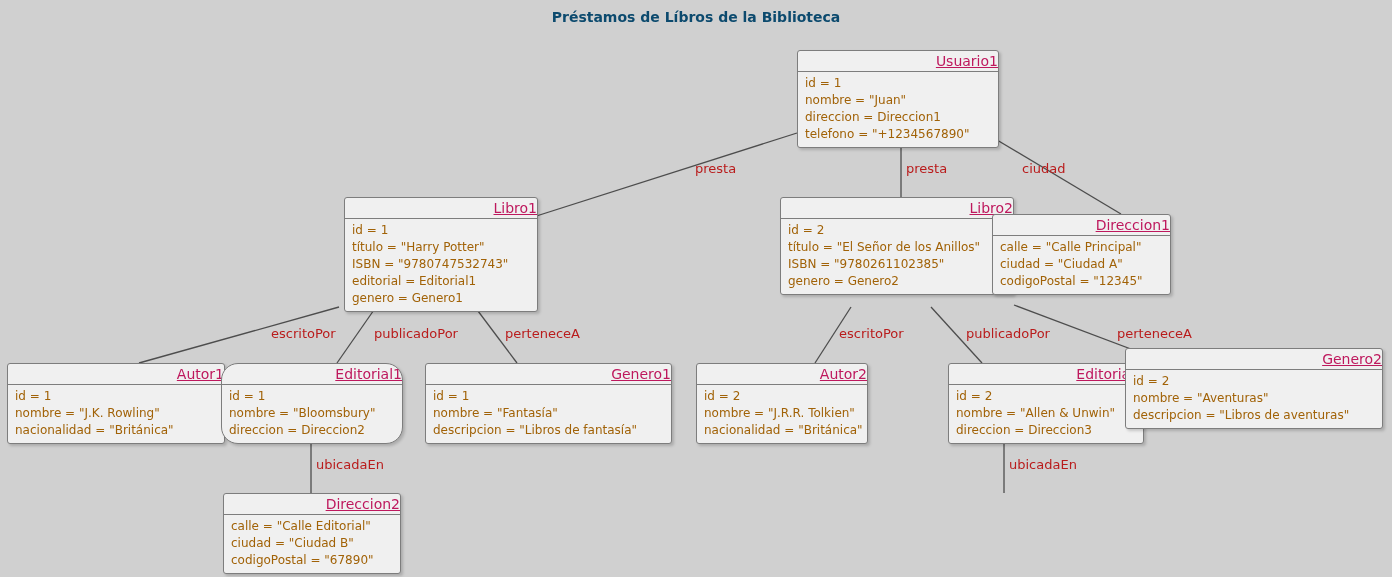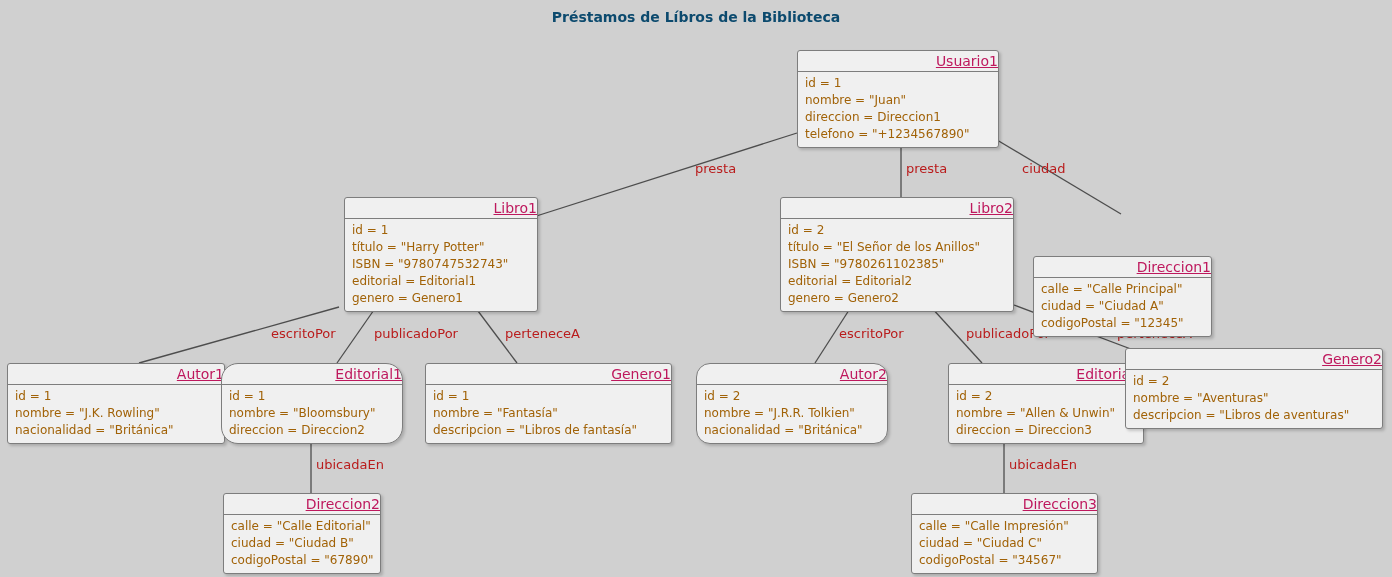--- a/index.html
+++ b/index.html
@@ -67,28 +67,28 @@
   .attr-line {
     font-size: 12px;
     line-height: 17px;
     color: #a16207;
     white-space: nowrap;
   }
   
   #n-usuario1   { left: 797px;  top: 50px;  width: 202px; }
   #n-libro1     { left: 344px;  top: 197px; width: 194px; }
   #n-libro2     { left: 780px;  top: 197px; width: 234px; }
-  #n-direccion1 { left: 1033px; top: 214px; width: 179px; margin-top: 42px; }
+  #n-direccion1 { left: 992px; top: 214px; width: 179px; }
   #n-autor1     { left: 7px;    top: 363px; width: 218px; }
   #n-editorial1 { left: 221px;  top: 363px; width: 182px; border-radius: 17px; }
   #n-genero1    { left: 425px;  top: 363px; width: 247px; }
-  #n-autor2     { left: 696px;  top: 363px; width: 192px; border-radius: 14px; }
+  #n-autor2     { left: 696px;  top: 363px; width: 172px; }
   #n-editorial2 { left: 948px;  top: 363px; width: 196px; }
   #n-genero2    { left: 1125px; top: 348px; width: 258px; }
-  #n-direccion2 { left: 223px;  top: 493px; width: 158px; }
+  #n-direccion2 { left: 223px;  top: 493px; width: 178px; }
   #n-direccion3 { left: 911px;  top: 493px; width: 187px; }
   
   #el-0  { left: 695px;  top: 161px; }
   #el-1  { left: 906px;  top: 161px; }
   #el-2  { left: 1022px; top: 161px; }
   #el-3  { left: 271px;  top: 326px; }
   #el-4  { left: 374px;  top: 326px; }
   #el-5  { left: 505px;  top: 326px; }
   #el-6  { left: 839px;  top: 326px; }
   #el-7  { left: 966px;  top: 326px; }
@@ -149,21 +149,20 @@
         <div class="attr-line">genero = Genero1</div>
       </div>
   </div>
 
   <div id="n-libro2" class="node">
     <div class="node-title">Libro2</div>
     <div class="node-body">
         <div class="attr-line">id = 2</div>
         <div class="attr-line">título = "El Señor de los Anillos"</div>
         <div class="attr-line">ISBN = "9780261102385"</div>
-        <div class="attr-line">editorial = Editorial2</div>
         <div class="attr-line">genero = Genero2</div>
       </div>
   </div>
 
   <div id="n-direccion1" class="node">
     <div class="node-title">Direccion1</div>
     <div class="node-body">
         <div class="attr-line">calle = "Calle Principal"</div>
         <div class="attr-line">ciudad = "Ciudad A"</div>
         <div class="attr-line">codigoPostal = "12345"</div>
@@ -226,22 +225,14 @@
 
   <div id="n-direccion2" class="node">
     <div class="node-title">Direccion2</div>
     <div class="node-body">
         <div class="attr-line">calle = "Calle Editorial"</div>
         <div class="attr-line">ciudad = "Ciudad B"</div>
         <div class="attr-line">codigoPostal = "67890"</div>
       </div>
   </div>
 
-  <div id="n-direccion3" class="node">
-    <div class="node-title">Direccion3</div>
-    <div class="node-body">
-        <div class="attr-line">calle = "Calle Impresión"</div>
-        <div class="attr-line">ciudad = "Ciudad C"</div>
-        <div class="attr-line">codigoPostal = "34567"</div>
-      </div>
-  </div>
 
 </div>
 
 </body></html>

